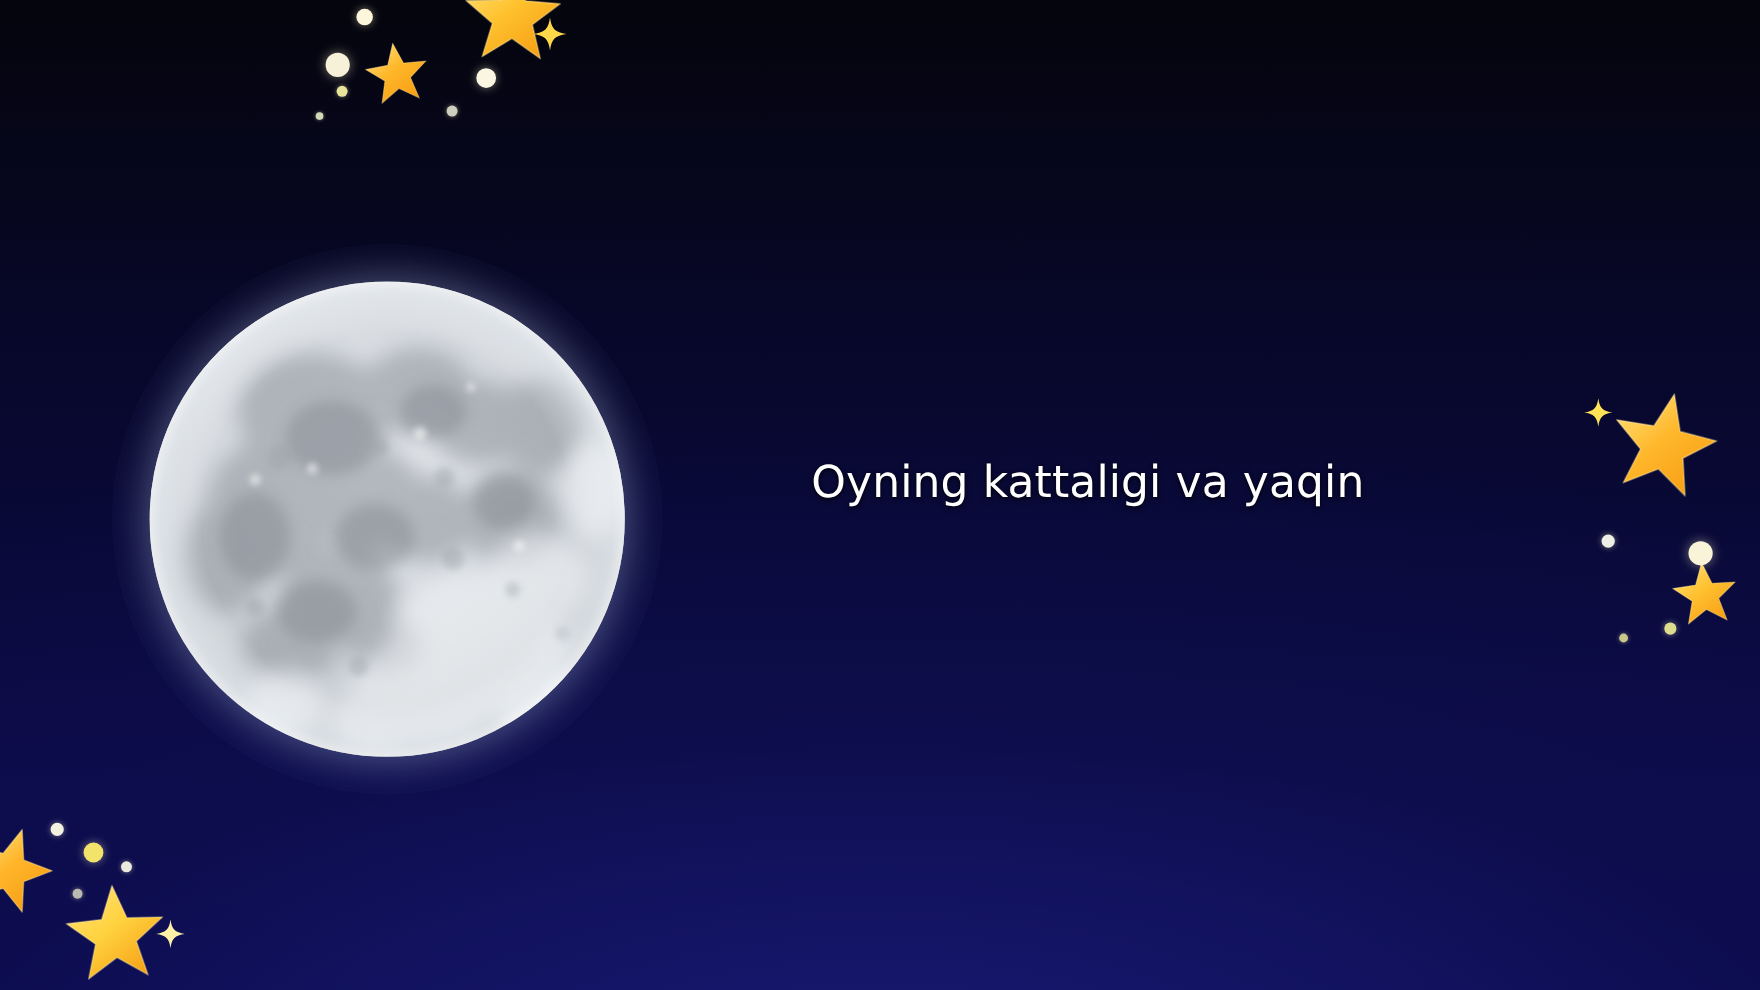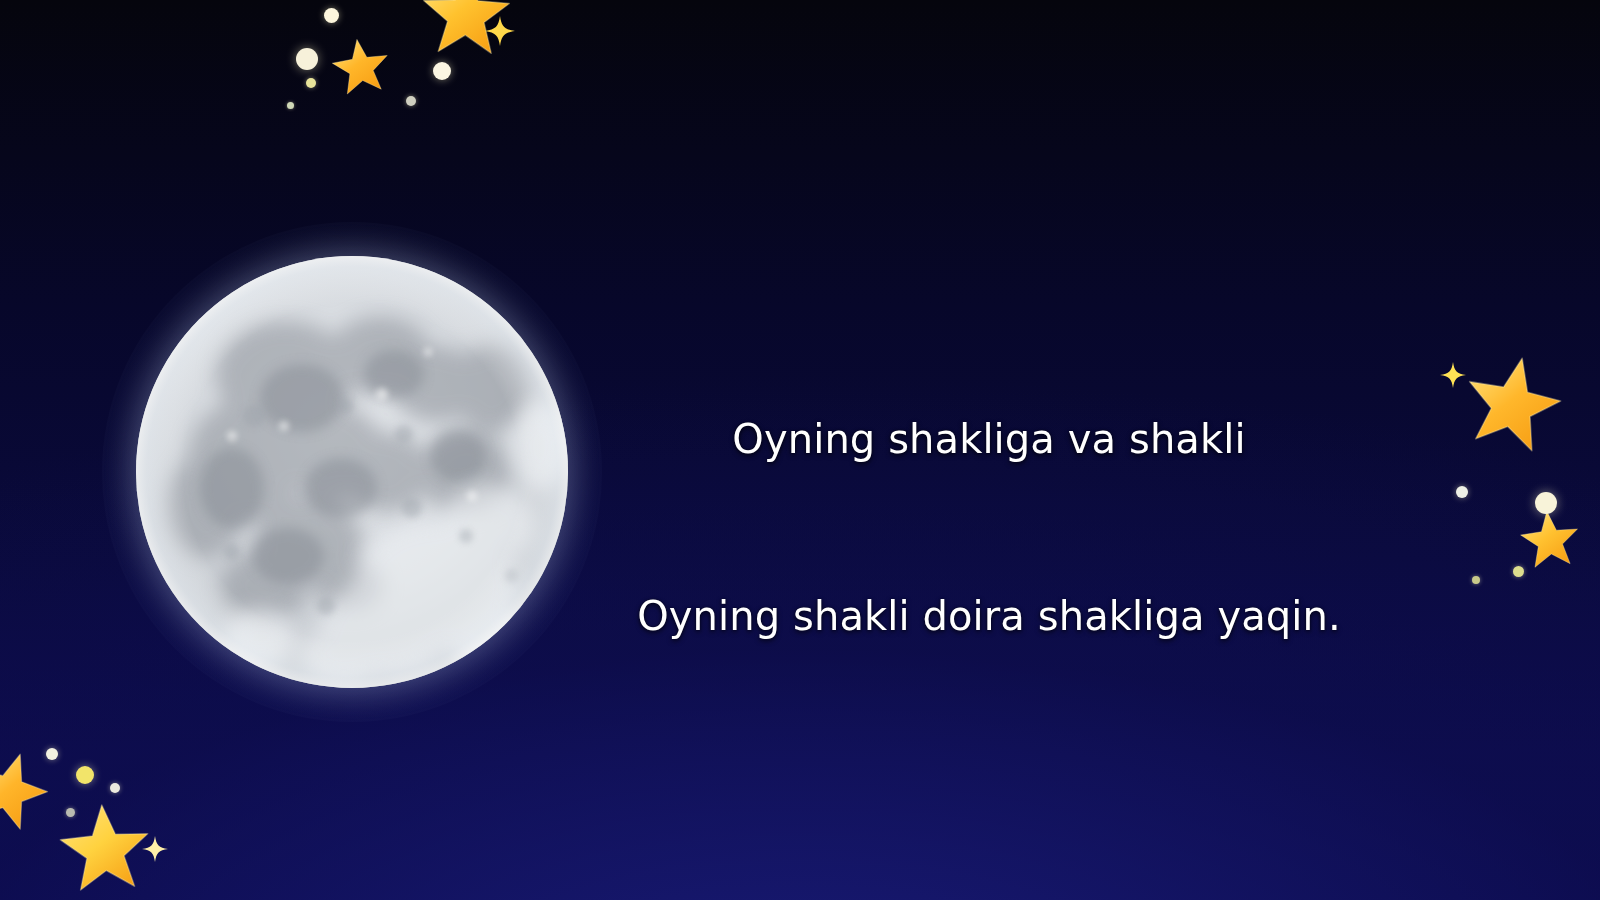--- a/index.html
+++ b/index.html
@@ -161,22 +161,21 @@
           <circle cx="96" cy="180" r="5"></circle>
           <circle cx="292" cy="96" r="4"></circle>
         </g>
 
         <circle cx="216" cy="216" r="216" fill="url(#rim)"></circle>
       </svg>
     </div>
   </div>
 
   <div id="caption">
-    <span class="ln">Oyning shakliga va shakli</span>
-    <span class="ln">Oyning shakli doira shakliga yaqin.</span>
+    <span class="ln">Oyning kattaligi va yaqin</span>
     
     
     
   </div>
 
   <div id="deco-layer">
       <div class="deco star" style="left: 418px; top: -34px; width: 96px; height: 96px;">
         <svg width="96" height="96" viewBox="0 0 100 100">
           <defs>
             <linearGradient id="sg0" x1="10%" y1="0%" x2="90%" y2="100%">

